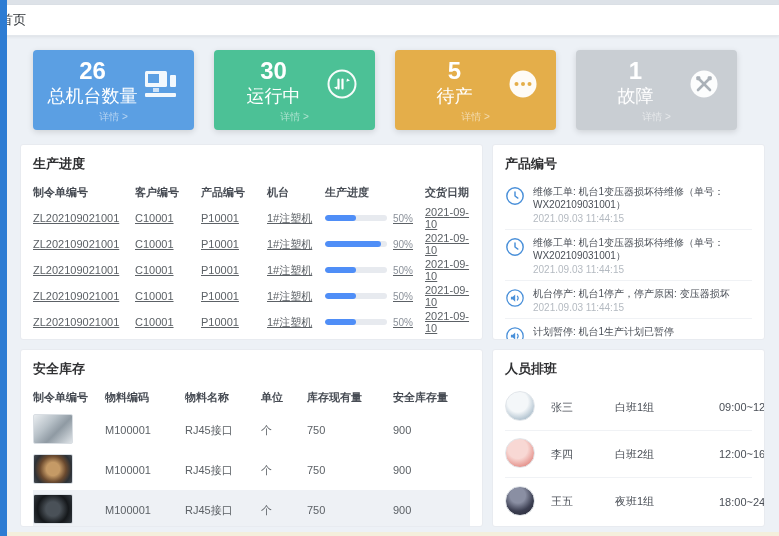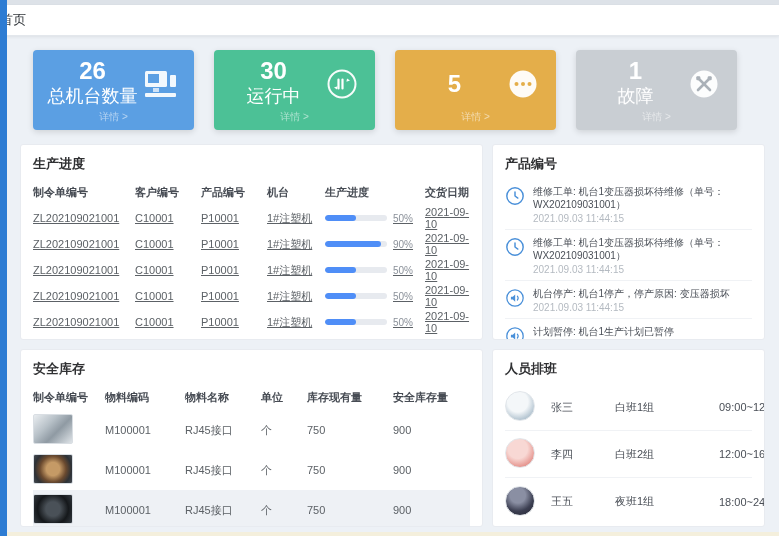--- a/index.html
+++ b/index.html
@@ -117,20 +117,21 @@
           </svg>
         </div>
       </div>
       <div class="card-detail">详情 &gt;</div>
     </div>
 
     <div class="card card-orange">
       <div class="card-top">
         <div class="card-info">
           <div class="card-value">5</div>
+          <div class="card-label">待产</div>
         </div>
         <div class="card-icon">
           <svg width="34" height="34" viewBox="0 0 34 34">
             <circle cx="17" cy="17" r="13.5" fill="#fff" opacity=".95"></circle>
             <circle cx="10.5" cy="17" r="2" fill="#e4ae4a"></circle>
             <circle cx="17" cy="17" r="2" fill="#e4ae4a"></circle>
             <circle cx="23.5" cy="17" r="2" fill="#e4ae4a"></circle>
           </svg>
         </div>
       </div>

